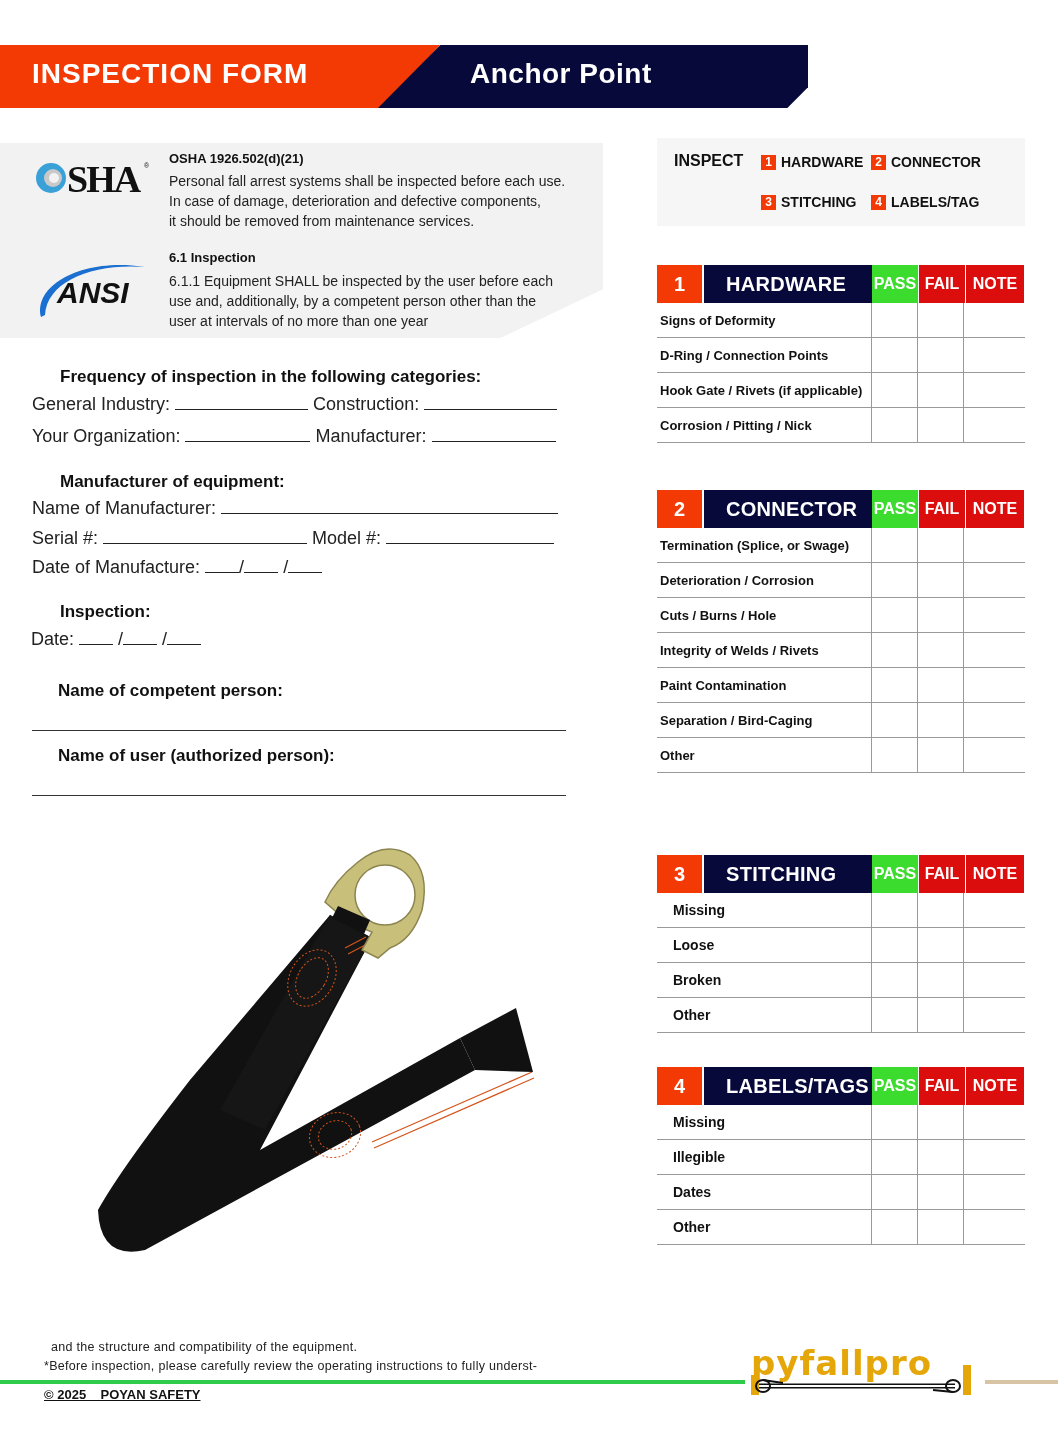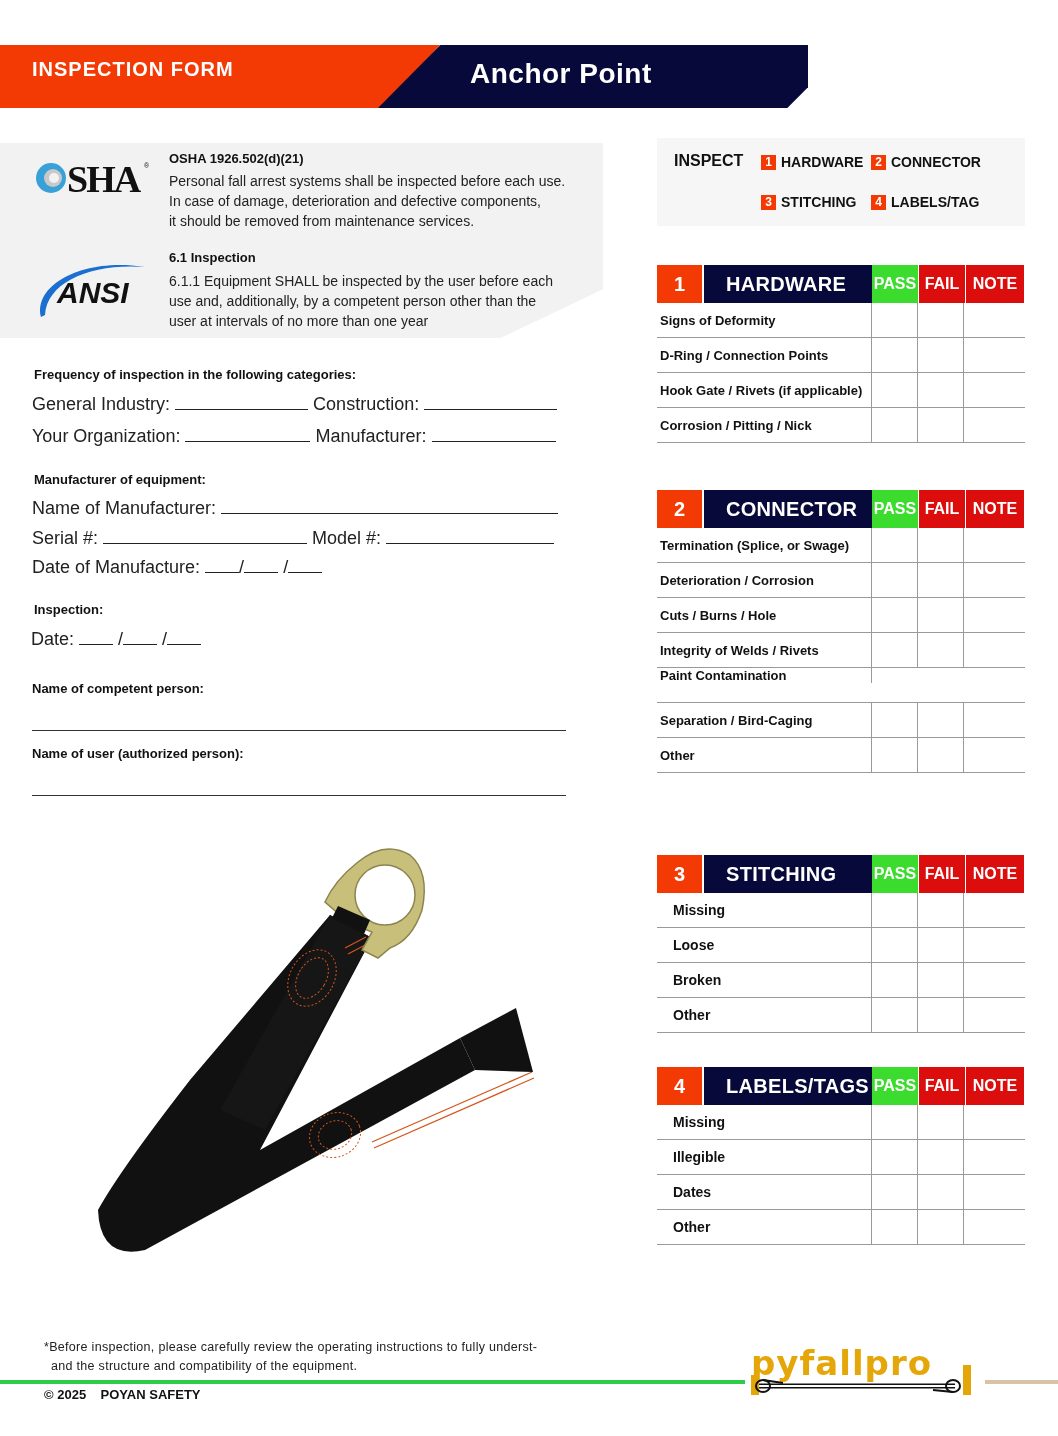--- a/index.html
+++ b/index.html
@@ -5,40 +5,40 @@
   html, body { margin:0; padding:0; }
   body { width:1058px; height:1436px; background:#ffffff; position:relative; overflow:hidden;
          font-family:"Liberation Sans", sans-serif; color:#111; }
   .abs { position:absolute; }
 
   
   .banner-left { left:0; top:45px; width:440px; height:63px; background:#f33a05;
                  clip-path: polygon(0 0, 100% 0, 87% 100%, 0 100%); }
   .banner-right { left:378px; top:45px; width:430px; height:63px; background:#07093a;
                   clip-path: polygon(14.5% 0, 100% 0, 100% 67%, 95.2% 100%, 0 100%); }
-  .banner-title { left:32px; top:58px; color:#fff; font-size:20px; font-weight:bold; letter-spacing:1px; }
+  .banner-title { left:32px; top:58px; color:#fff; font-size:28px; font-weight:bold; letter-spacing:1px; }
   .banner-sub { left:470px; top:58px; color:#fff; font-size:28px; font-weight:bold; letter-spacing:0.5px; }
 
   
   .std-panel { left:0; top:143px; width:603px; height:195px; background:#f2f2f2;
                clip-path: polygon(0 0, 100% 0, 100% 75%, 83% 100%, 0 100%); }
   .osha-logo { left:34px; top:158px; width:118px; height:40px; }
   .ansi-logo { left:33px; top:255px; width:120px; height:70px; }
   .std-head { font-size:13px; font-weight:bold; }
   .std-body { font-size:14px; line-height:20px; color:#222; }
 
   
   .legend-panel { left:657px; top:138px; width:368px; height:88px; background:#f6f6f6; }
   .legend-title { left:674px; top:152px; font-size:16px; font-weight:bold; }
   .legend-item { font-size:14px; font-weight:bold; display:flex; align-items:center; gap:5px; }
   .num-chip { background:#f33a05; color:#fff; font-size:12px; font-weight:bold; width:15px; height:15px;
               display:inline-flex; align-items:center; justify-content:center; }
 
   
-  .form-head { font-size:13px; font-weight:bold; }
+  .form-head { font-size:17px; font-weight:bold;margin-left:26px; }
   .form-line { font-size:18px; color:#222; white-space:nowrap; }
   .blank { display:inline-block; border-bottom:1.5px solid #222; height:14px; vertical-align:baseline; }
   .full-line { border-bottom:1.5px solid #333; height:0; }
 
   
   .tbl { position:absolute; left:657px; width:368px; }
   .tbl-head { display:flex; height:38px; }
   .th-num { width:45px; background:#f33a05; color:#fff; font-size:20px; font-weight:bold;
             display:flex; align-items:center; justify-content:center; }
   .th-title { width:168px; margin-left:2px; background:#07093a; color:#fff; font-size:20px; font-weight:bold;
@@ -53,21 +53,21 @@
   .td-label { width:215px; font-size:13px; font-weight:bold; display:flex; align-items:center; padding-left:3px;
               box-sizing:border-box; border-right:1.5px solid #9a9a9a; white-space:nowrap; }
   .td-label.indent { padding-left:16px; font-size:14px; }
   .td-box { width:46px; border-right:1.5px solid #9a9a9a; box-sizing:border-box; }
   .td-box.last { width:59px; border-right:none; }
 
   
   .footnote { left:44px; top:1338px; font-size:12.5px; color:#222; line-height:19px; letter-spacing:0.3px; }
   .green-bar { left:0; top:1380px; width:745px; height:4px; background:#2ecc4a; }
   .tan-bar { left:985px; top:1380px; width:73px; height:4px; background:#d9c3a5; }
-  .copyright { left:44px; top:1387px; font-size:13px; font-weight:bold; }
+  .copyright { left:44px; top:1387px; font-size:13px; font-weight:bold;text-decoration:underline; }
   .brand-logo { left:745px; top:1345px; width:232px; height:55px; }
 </style>
 </head>
 <body>
 
 <div class="abs banner-left"></div>
 <div class="abs banner-right"></div>
 <div class="abs banner-title">INSPECTION FORM</div>
 <div class="abs banner-sub">Anchor Point</div>
 
@@ -247,21 +247,21 @@
         <div class="td-box"></div>
         <div class="td-box"></div>
         <div class="td-box last"></div>
       </div>
       <div class="tr" style="height: 35px;">
         <div class="td-label">Integrity of Welds / Rivets</div>
         <div class="td-box"></div>
         <div class="td-box"></div>
         <div class="td-box last"></div>
       </div>
-      <div class="tr" style="height: 35px; flex-direction: column;">
+      <div class="tr" style="height: 35px;">
         <div class="td-label">Paint Contamination</div>
         <div class="td-box"></div>
         <div class="td-box"></div>
         <div class="td-box last"></div>
       </div>
       <div class="tr" style="height: 35px;">
         <div class="td-label">Separation / Bird-Caging</div>
         <div class="td-box"></div>
         <div class="td-box"></div>
         <div class="td-box last"></div>
@@ -335,22 +335,22 @@
       <div class="tr" style="height: 35px;">
         <div class="td-label indent">Other</div>
         <div class="td-box"></div>
         <div class="td-box"></div>
         <div class="td-box last"></div>
       </div>
     </div>
   </div>
 
 <div class="abs footnote">
+  <div style="padding-left:7px;">and the structure and compatibility of the equipment.</div>
   <div>*Before inspection, please carefully review the operating instructions to fully underst-</div>
-  <div style="padding-left:7px;">and the structure and compatibility of the equipment.</div>
 </div>
 <div class="abs green-bar"></div>
 <div class="abs tan-bar"></div>
 <div class="abs copyright" style="white-space:pre;">© 2025    POYAN SAFETY</div>
 <div class="abs brand-logo">
   <svg width="232" height="55" viewBox="0 0 232 55">
     <text x="6" y="30" font-family="DejaVu Sans, sans-serif" font-size="34" font-weight="bold" fill="#e5a60a" letter-spacing="1">pyfallpro</text>
     <rect x="6" y="30" width="8" height="20" fill="#e5a60a"></rect>
     <rect x="218" y="20" width="8" height="30" fill="#e5a60a"></rect>
     <path d="M14 41 L210 41" stroke="#111" stroke-width="5"></path>

